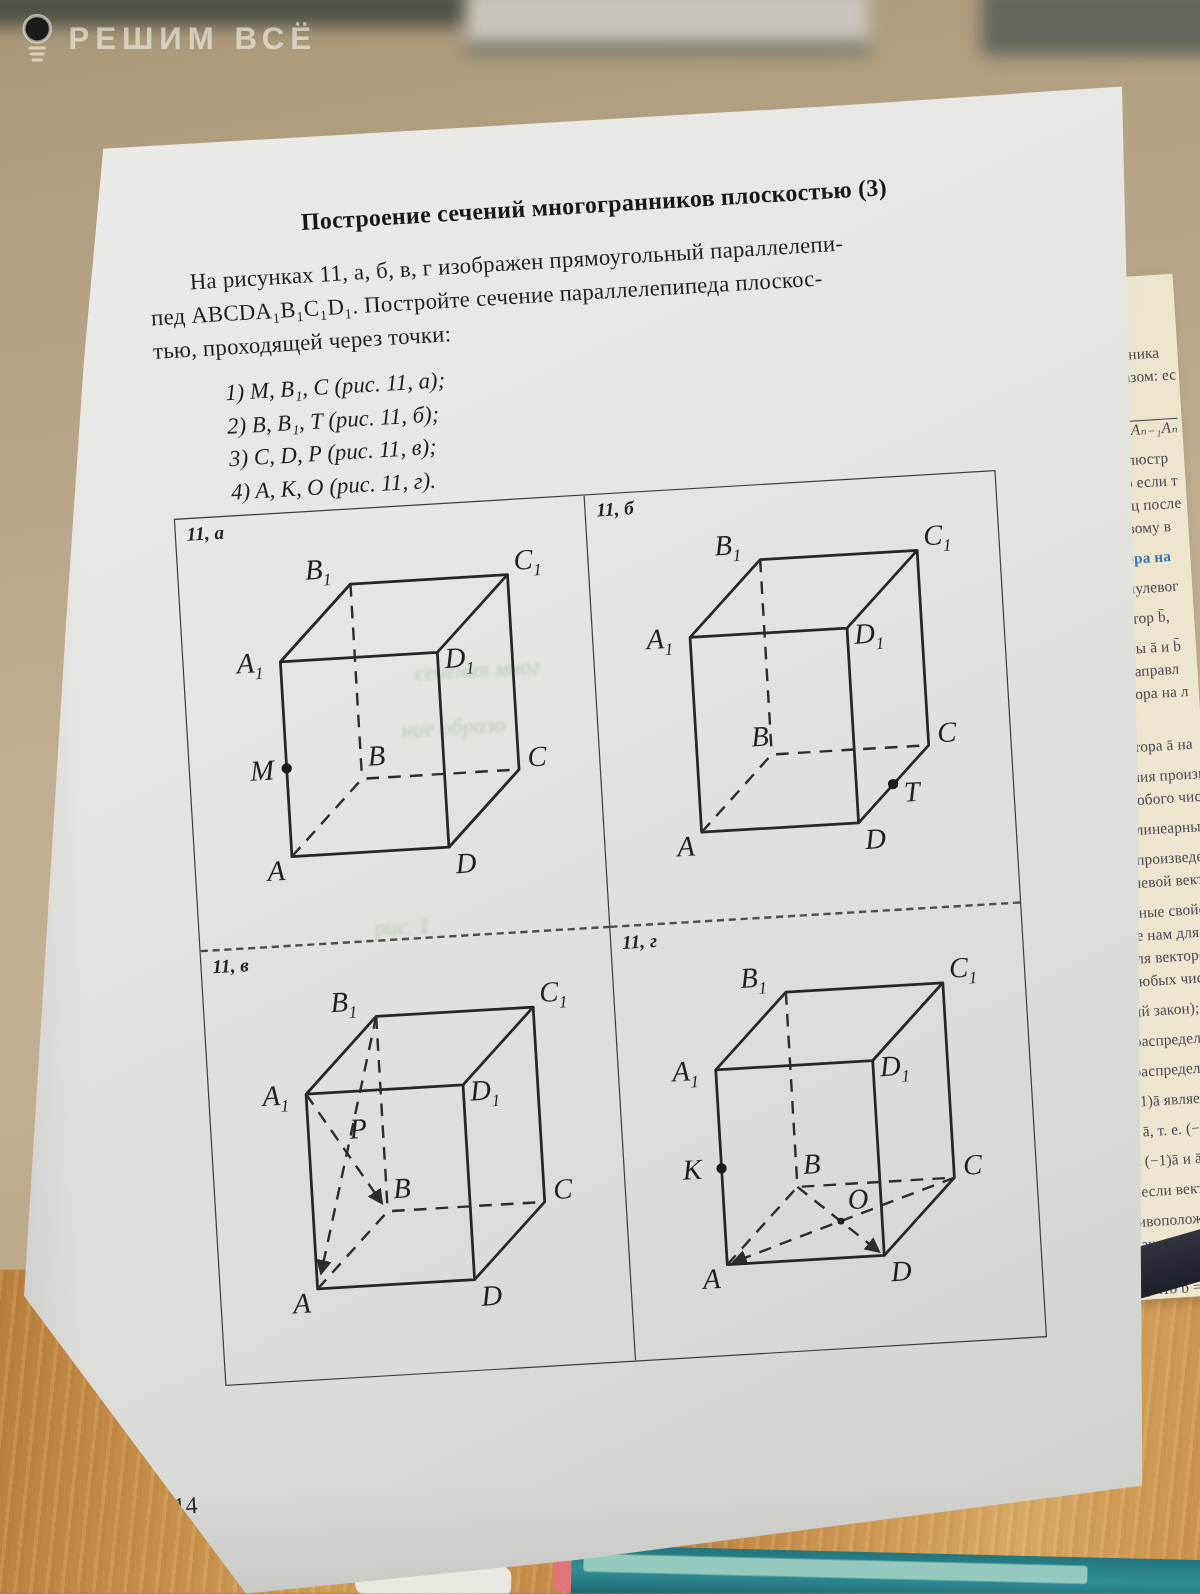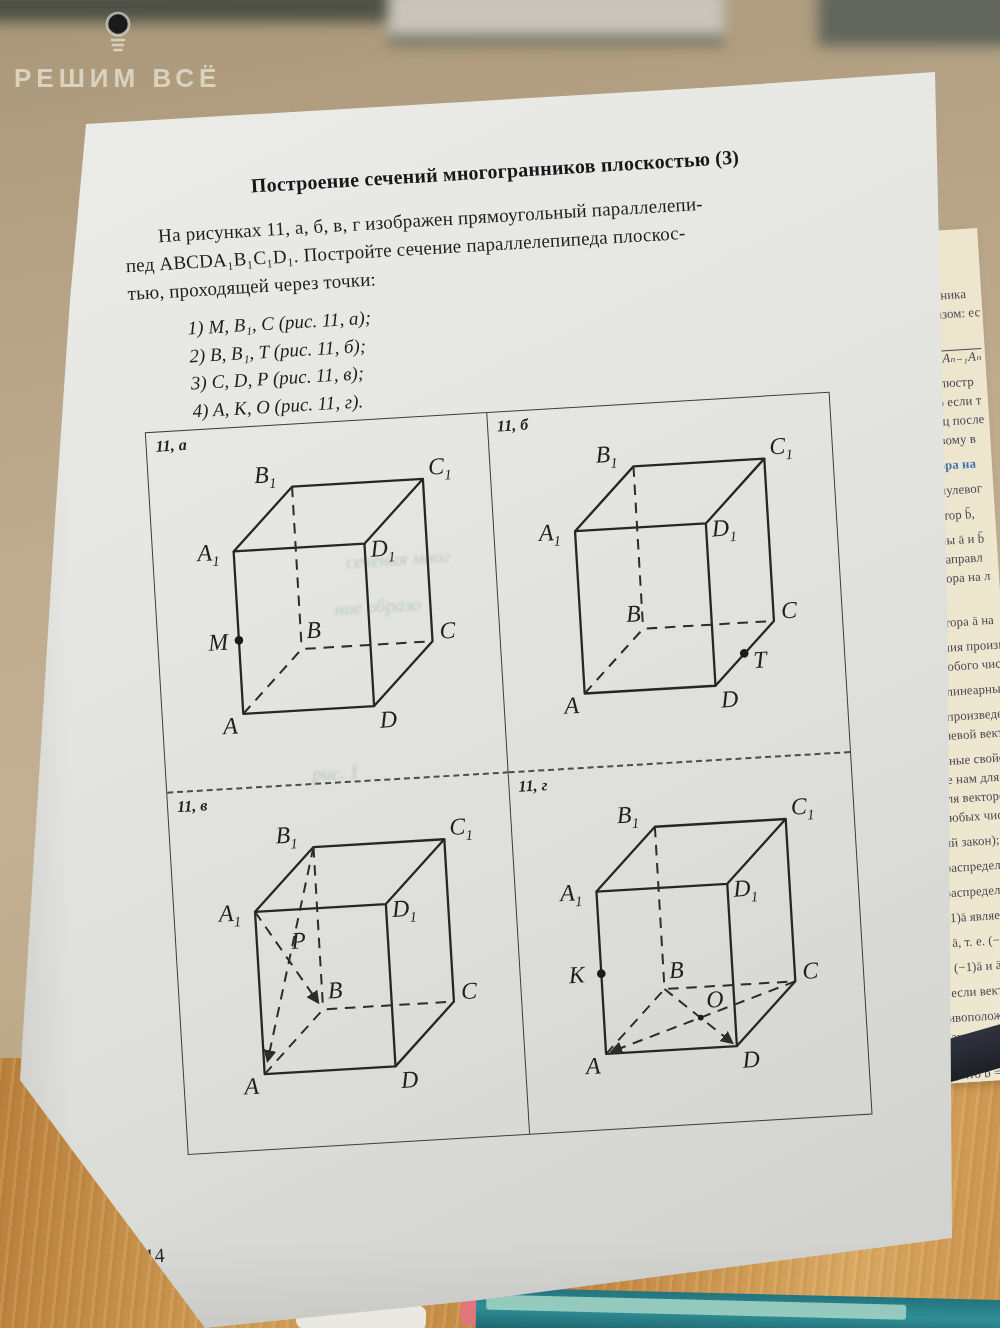--- a/index.html
+++ b/index.html
@@ -74,21 +74,21 @@
   .pagenum{position:absolute;left:-14px;top:1146px;font-size:20px;color:#26262c;}
 
   .bleed{position:absolute;color:rgba(125,165,125,.40);filter:blur(1.2px);font-size:19px;font-style:italic;}
   .b0{left:228px;top:466px;}
   .b1{left:214px;top:512px;}
   .b2{left:182px;top:676px;}
 
   
   .watermark{position:absolute;left:14px;top:10px;display:flex;align-items:center;gap:9px;
      color:rgba(246,243,233,.62);font-family:"Liberation Sans","DejaVu Sans",sans-serif;
-     font-weight:bold;font-size:26px;letter-spacing:5px;flex-direction:column;}
+     font-weight:bold;font-size:26px;letter-spacing:5px;}
   .wm-icon{width:34px;height:44px;}
 </style>
 </head>
 <body>
 
 <div class="stage">
 
   <svg width="0" height="0" style="position:absolute">
     <defs>
         <marker id="arrh" viewBox="0 0 10 10" refX="8" refY="5" markerWidth="6.5" markerHeight="6.5" orient="auto">

